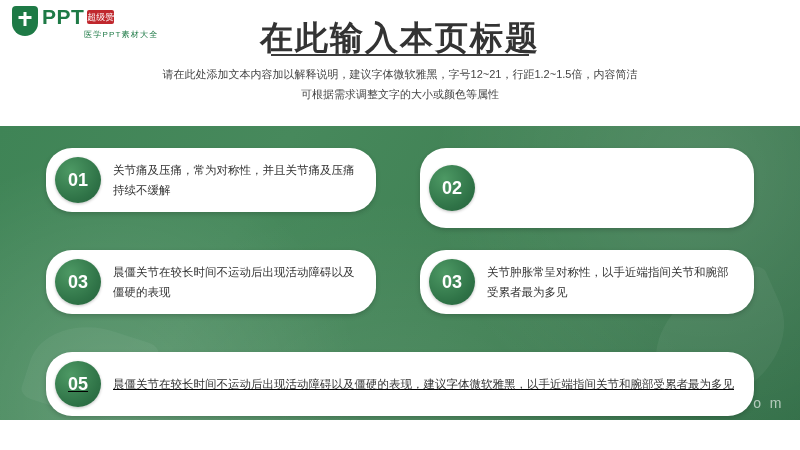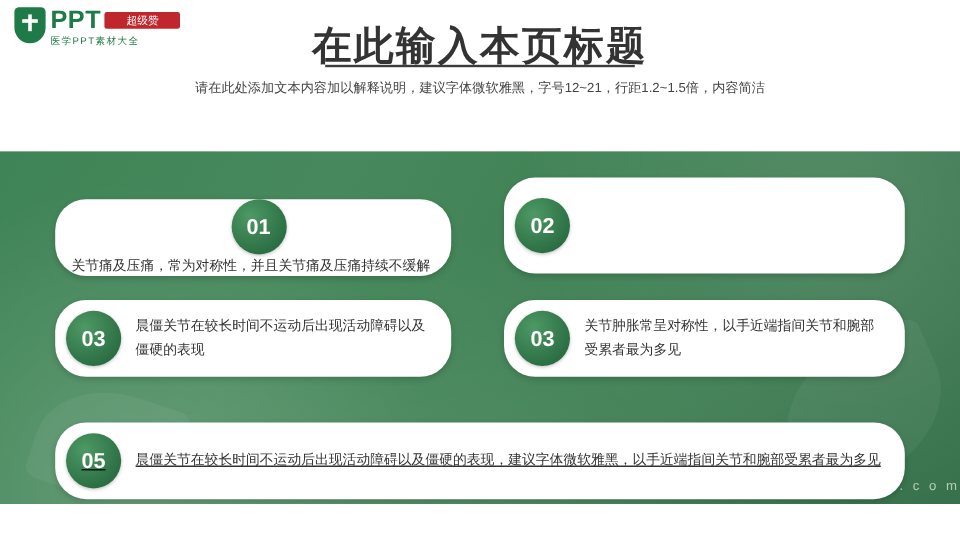--- a/index.html
+++ b/index.html
@@ -78,29 +78,30 @@
     font-weight: bold;
     color: #1e7a46;
     letter-spacing: 0.5px;
     line-height: 22px;
   }
   .logo-badge {
     margin-left: 3px;
     background: #c0272d;
     color: #ffffff;
     font-size: 9px;
-    padding: 2px 18px;
+    padding: 2px 0;
     border-radius: 2px;
     line-height: 10px;
   }
   .logo-sub {
     font-size: 8px;
     color: #1e7a46;
     letter-spacing: 1.2px;
     margin-top: 1px;
+    margin-left: 42px;
   }
   .title {
     position: absolute;
     top: 16px;
     left: 0;
     width: 800px;
     text-align: center;
     font-size: 33px;
     font-weight: bold;
     color: #333333;
@@ -180,31 +181,31 @@
     margin-left: 9px;
     box-shadow: 0 1px 3px rgba(0,0,0,0.25);
   }
   .card-text {
     flex: 1 1 auto;
     padding: 0 16px 0 12px;
     font-size: 11.5px;
     color: #333333;
     line-height: 20px;
   }
-  .c1 { left: 46px;  top: 40px;  width: 330px; height: 64px; flex-direction: column; }
+  .c1 { left: 46px;  top: 22px;  width: 330px; height: 64px; }
   .c2 { left: 420px; top: 22px;  width: 334px; height: 80px; }
   .c3 { left: 46px;  top: 124px; width: 330px; height: 64px; }
   .c4 { left: 420px; top: 124px; width: 334px; height: 64px; }
   .c5 { left: 46px;  top: 226px; width: 708px; height: 64px; text-decoration: underline; }
 
   .watermark {
     position: absolute;
-    right: 0;
+    right: 16px;
     bottom: 9px;
-    font-size: 11px;
+    font-size: 14px;
     color: rgba(255,255,255,0.62);
     letter-spacing: 2.5px;
   }
 </style>
 </head>
 <body>
 
 <div class="slide">
 
   <div class="body-bg">
@@ -224,20 +225,21 @@
           <span class="logo-badge">超级赞</span>
         </div>
         <div class="logo-sub">医学PPT素材大全</div>
       </div>
     </div>
 
     <div class="title">在此输入本页标题</div>
     <div class="title-underline"></div>
     <div class="subtitle">
       <div>请在此处添加文本内容加以解释说明，建议字体微软雅黑，字号12~21，行距1.2~1.5倍，内容简洁</div>
+      <div>可根据需求调整文字的大小或颜色等属性</div>
     </div>
   </div>
 
   <div class="cards">
 
     <div class="card c1">
       <div class="badge">01</div>
       <div class="card-text">关节痛及压痛，常为对称性，并且关节痛及压痛持续不缓解</div>
     </div>
 

